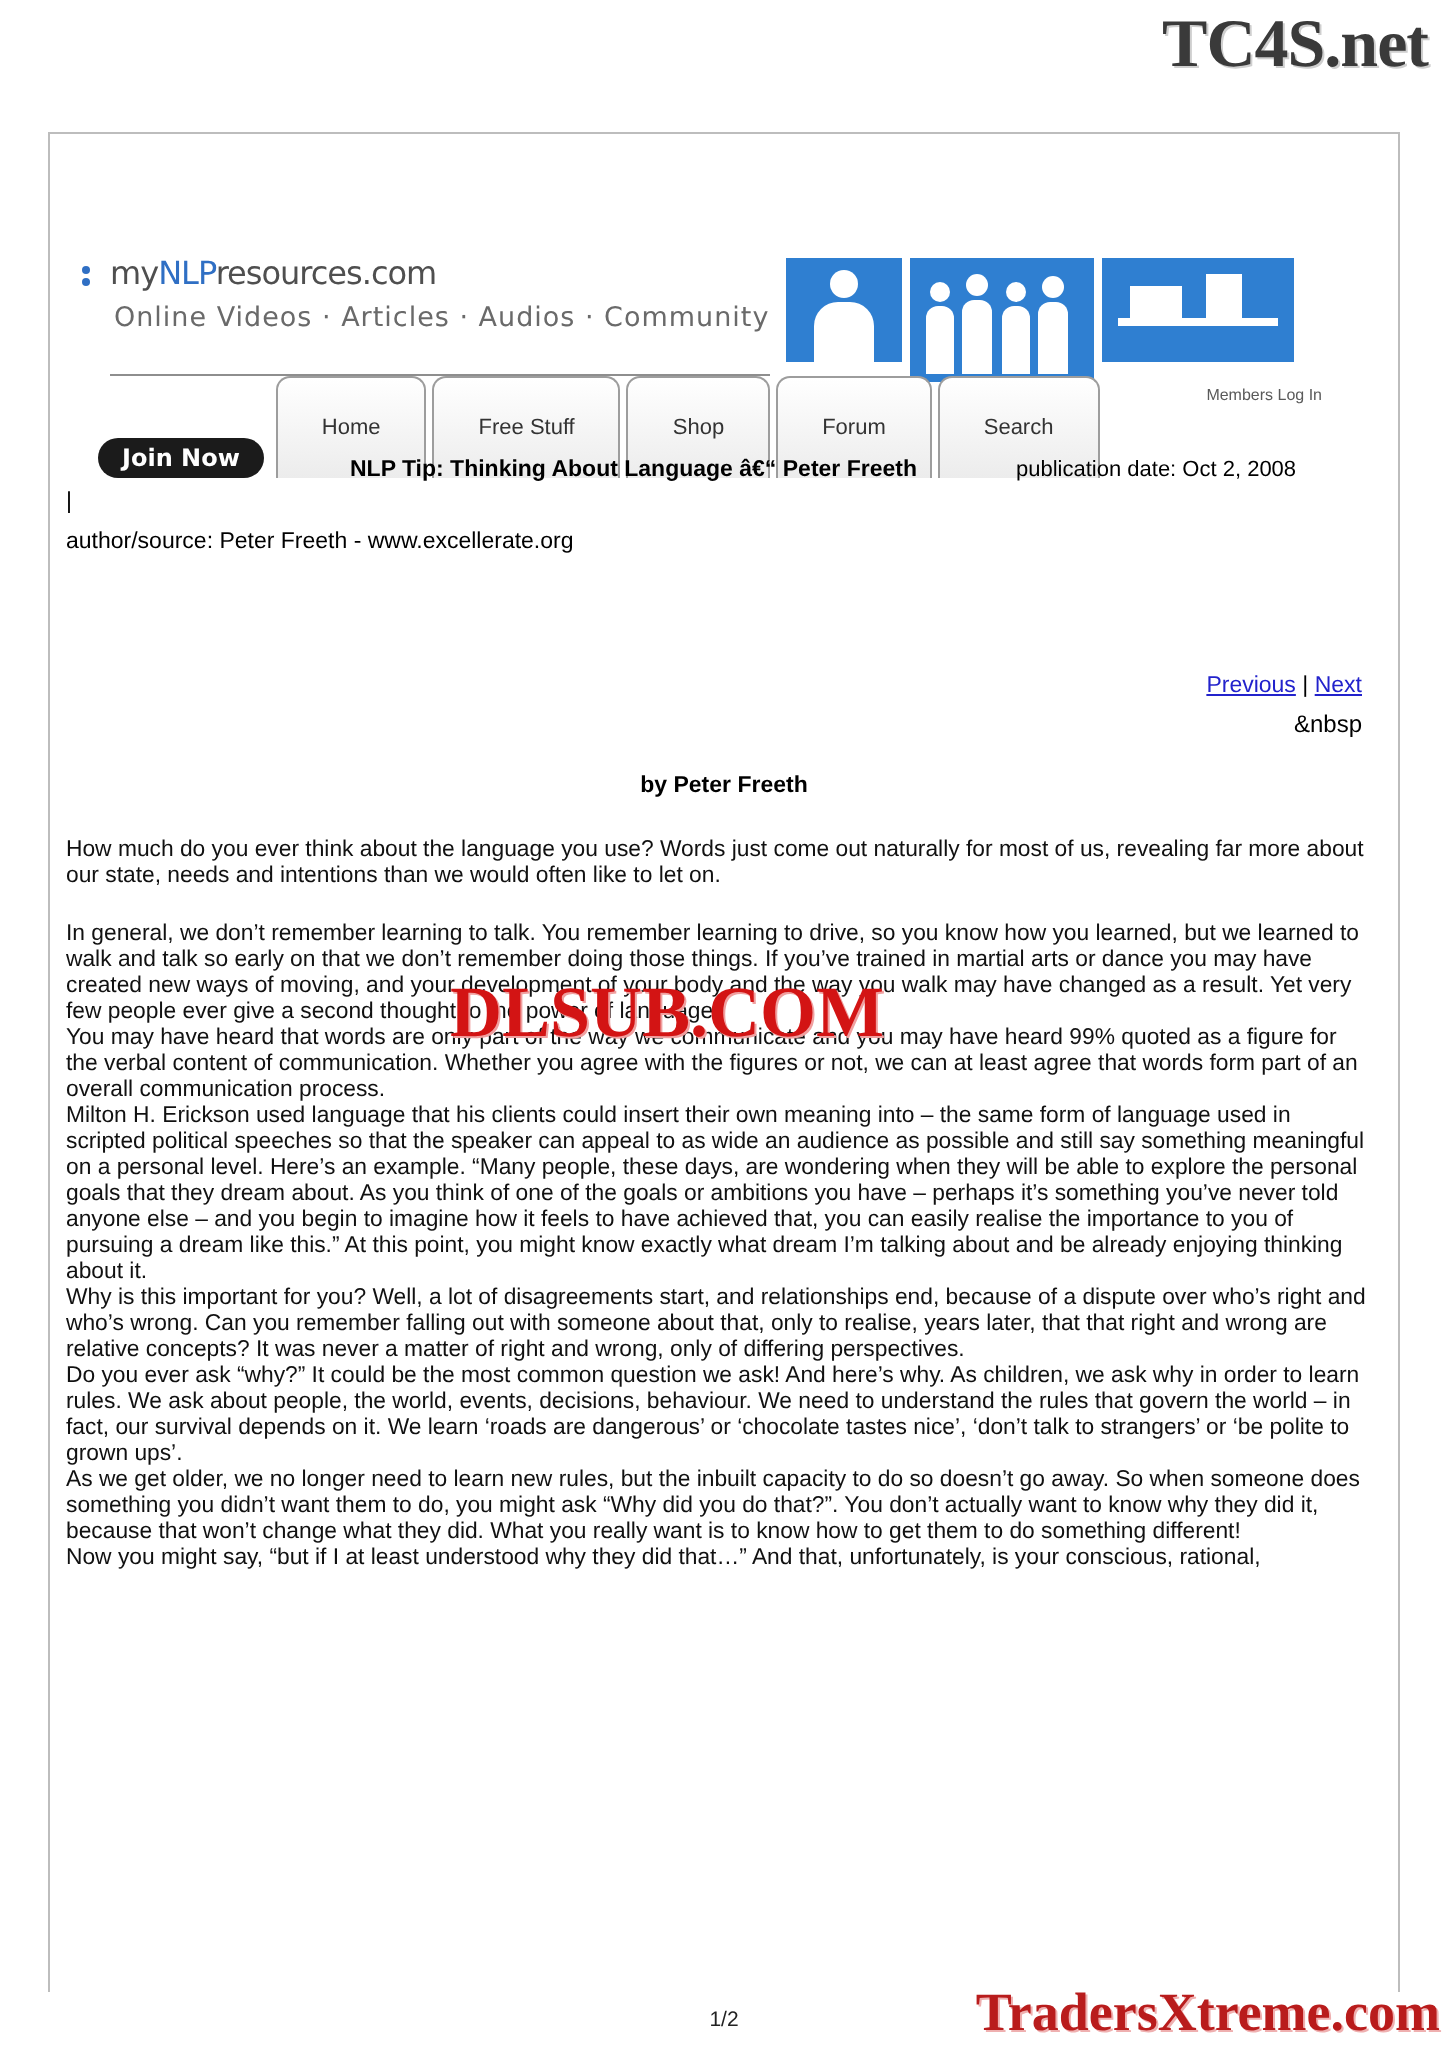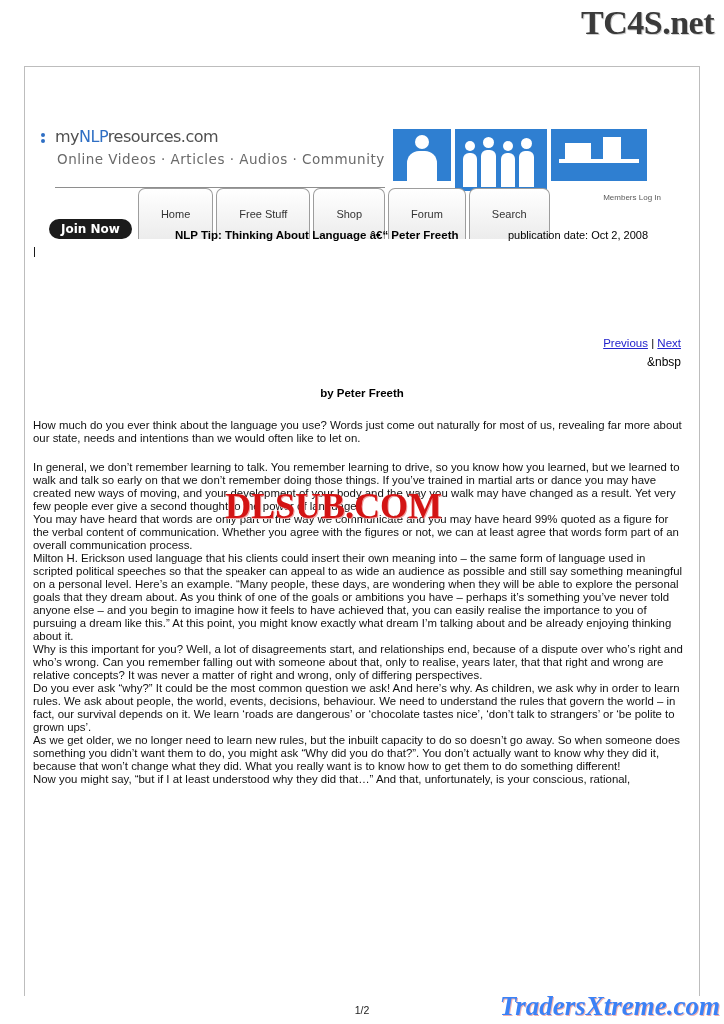--- a/index.html
+++ b/index.html
@@ -268,24 +268,23 @@
     font-size: 10.5px;
     color: #222;
   }
   .footer-watermark {
     position: absolute;
     right: 4px;
     bottom: 2px;
     font-family: "Liberation Serif", serif;
     font-weight: bold;
     font-size: 27px;
-    color: #3b82f6;
+    color: #b91c1c;
     text-shadow: 1px 1px 0 #efb0b0;
     white-space: nowrap;
-    font-style: italic;
   }
 </style>
 </head>
 <body>
 
 <div class="top-watermark">TC4S.net</div>
 
 <div class="page">
 
   <div class="banner">
@@ -327,20 +326,21 @@
     <div class="nav-tab">Home</div>
     <div class="nav-tab">Free Stuff</div>
     <div class="nav-tab">Shop</div>
     <div class="nav-tab">Forum</div>
     <div class="nav-tab">Search</div>
   </div>
 
   <div class="doc-title">NLP Tip: Thinking About Language â€“ Peter Freeth</div>
   <div class="doc-pubdate">publication date: Oct 2, 2008</div>
   <div class="pipe-line">|</div>
+  <div class="author-line">author/source: Peter Freeth - www.excellerate.org</div>
 
   <div class="nav-links">
     <a href="#">Previous</a>
     <span>|</span>
     <a href="#">Next</a>
   </div>
   <div class="nbsp-line">&amp;nbsp</div>
 
   <div class="byline">by Peter Freeth</div>
 

